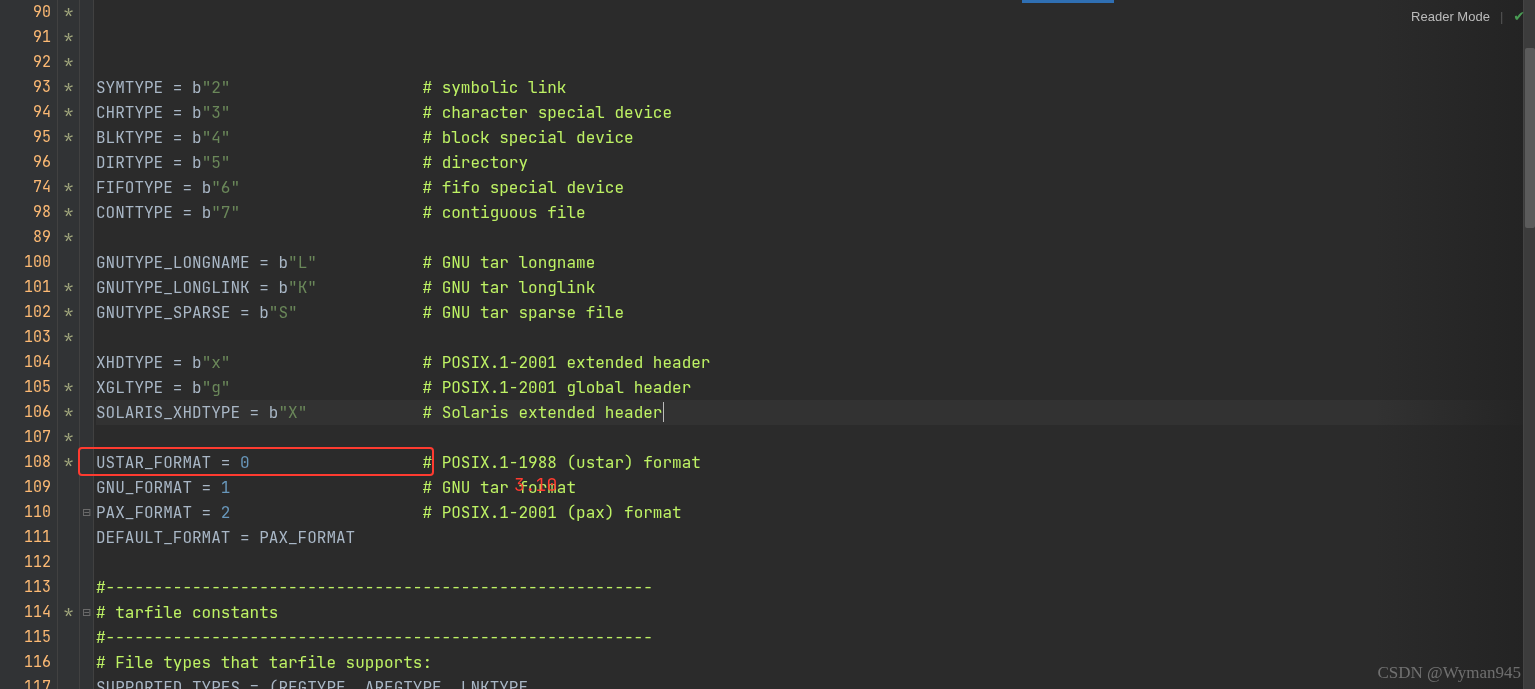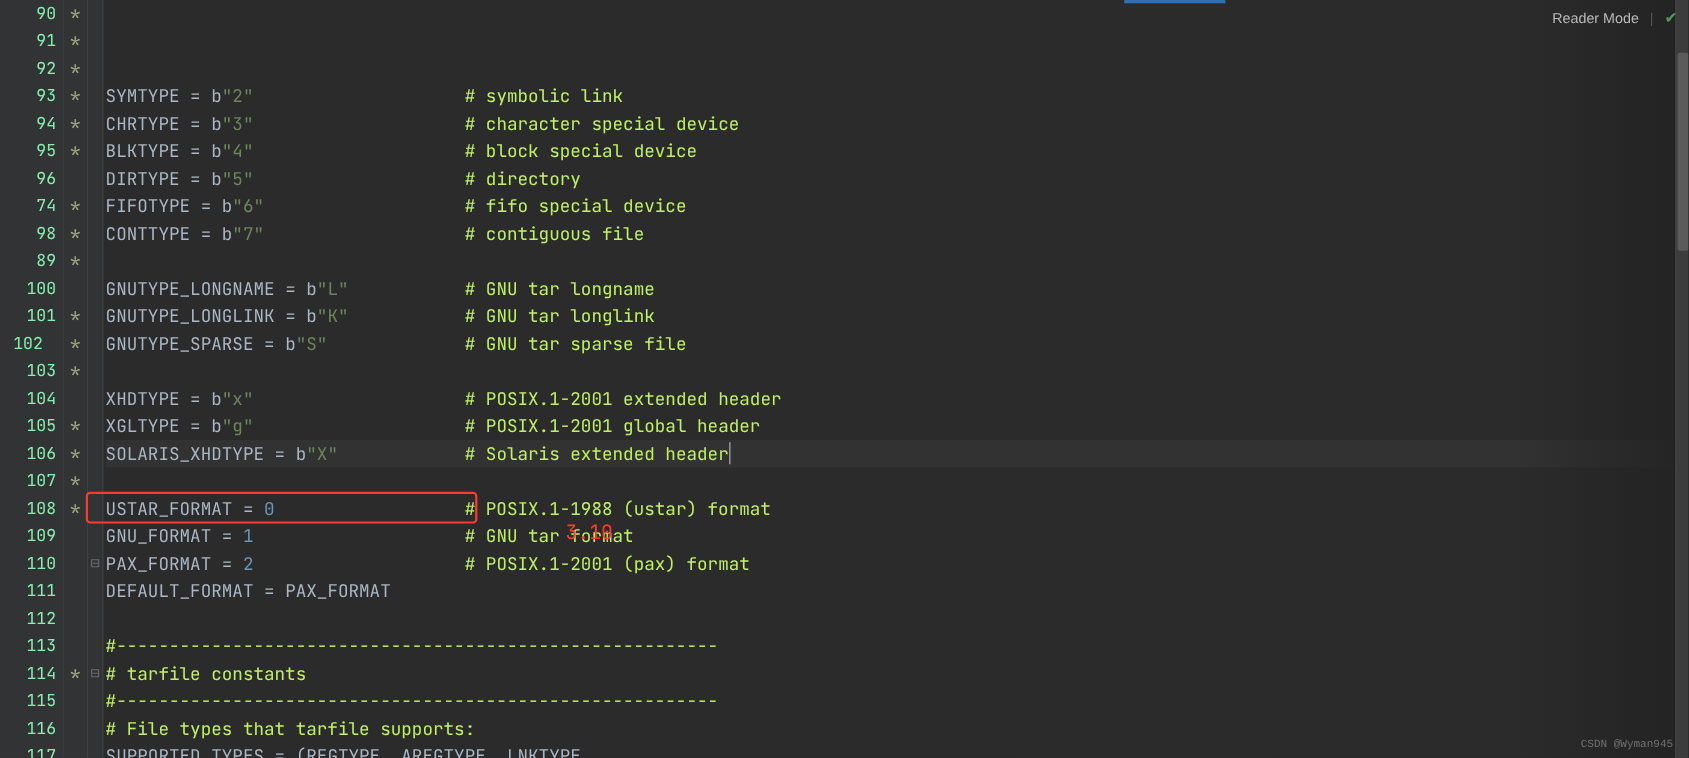--- a/index.html
+++ b/index.html
@@ -12,21 +12,21 @@
     overflow: hidden;
   }
   .editor-wrap {
     display: flex;
     height: 689px;
     width: 1535px;
     position: relative;
   }
   .gutter {
     background: #313335;
-    color: #86efac;
+    color: #fdba74;
     text-align: right;
     padding: 0 6px 0 0;
     user-select: none;
     min-width: 58px;
     border-right: 1px solid #414141;
     line-height: 25px;
     font-size: 15px;
   }
   .marks {
     background: #313335;
@@ -101,22 +101,22 @@
   }
   .reader-mode-bar .sep {
     color: #555;
   }
   .check-icon { color: #499c54; font-size: 14px; }
 
   .watermark {
     position: absolute;
     right: 14px;
     bottom: 6px;
-    font-family: Liberation Mono, monospace;
-    font-size: 10px;
+    font-family: Liberation Serif, serif;
+    font-size: 17px;
     color: rgba(200,200,200,0.45);
     z-index: 5;
   }
   .scrollbar-track {
     position: absolute;
     right: 0;
     top: 0;
     width: 12px;
     height: 100%;
     background: #3c3c3c;
@@ -158,21 +158,21 @@
       <div style="height: 25px;">92</div>
       <div style="height: 25px;">93</div>
       <div style="height: 25px;">94</div>
       <div style="height: 25px;">95</div>
       <div style="height: 25px;">96</div>
       <div style="height: 25px;">74</div>
       <div style="height: 25px;">98</div>
       <div style="height: 25px;">89</div>
       <div style="height: 25px;">100</div>
       <div style="height: 25px;">101</div>
-      <div style="height: 25px; text-align: center;">102</div>
+      <div style="height: 25px;">102</div>
       <div style="height: 25px;">103</div>
       <div style="height: 25px;">104</div>
       <div style="height: 25px;">105</div>
       <div style="height: 25px;">106</div>
       <div style="height: 25px;">107</div>
       <div style="height: 25px;">108</div>
       <div style="height: 25px;">109</div>
       <div style="height: 25px;">110</div>
       <div style="height: 25px;">111</div>
       <div style="height: 25px;">112</div>

